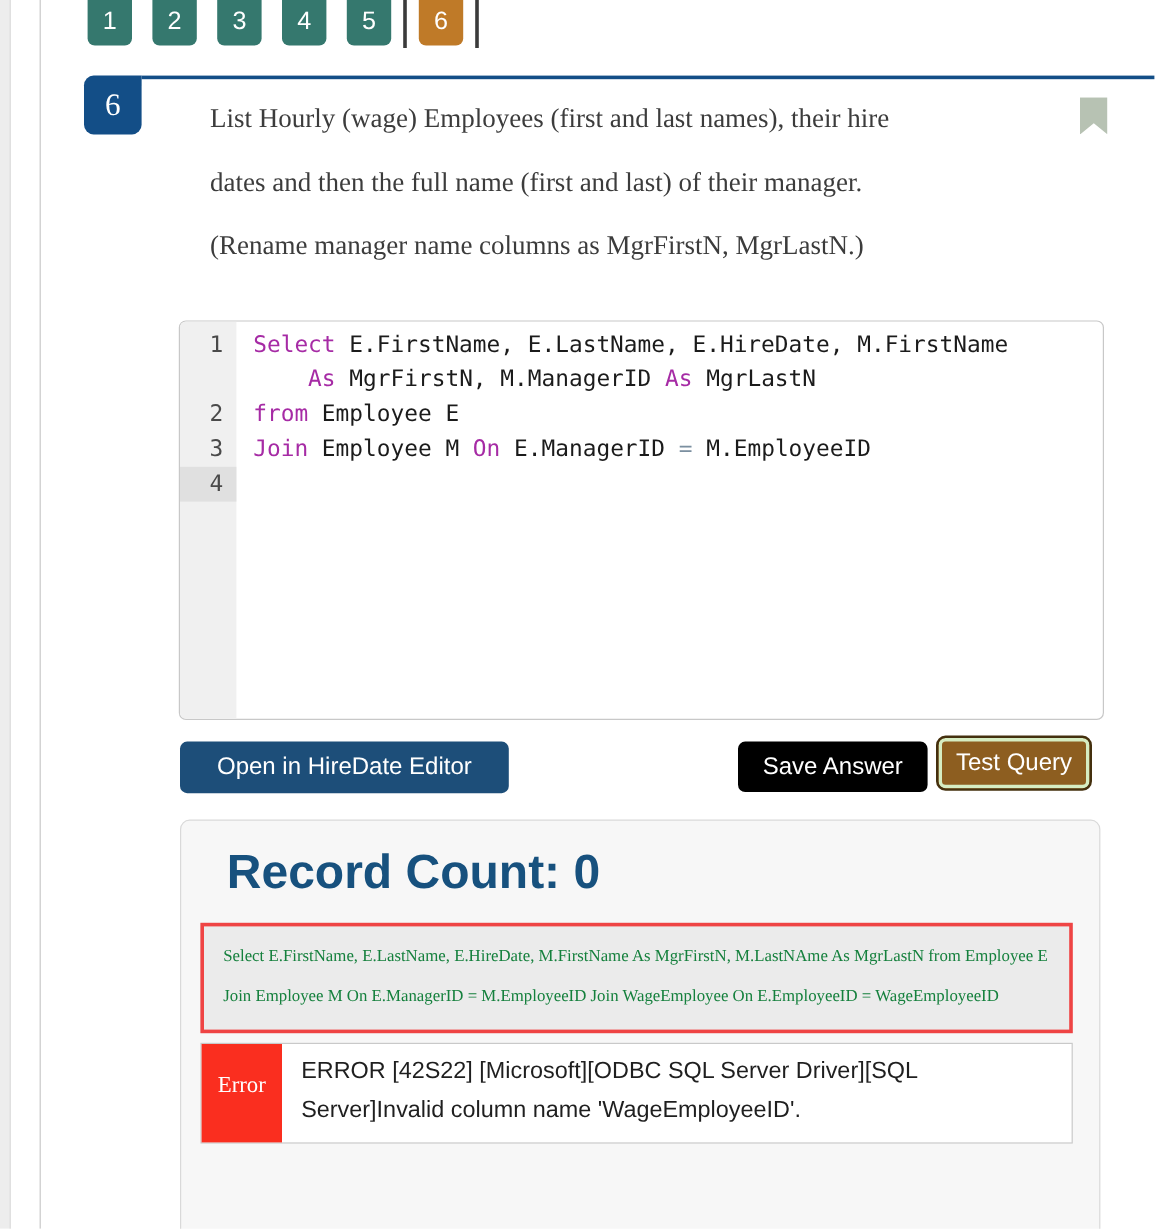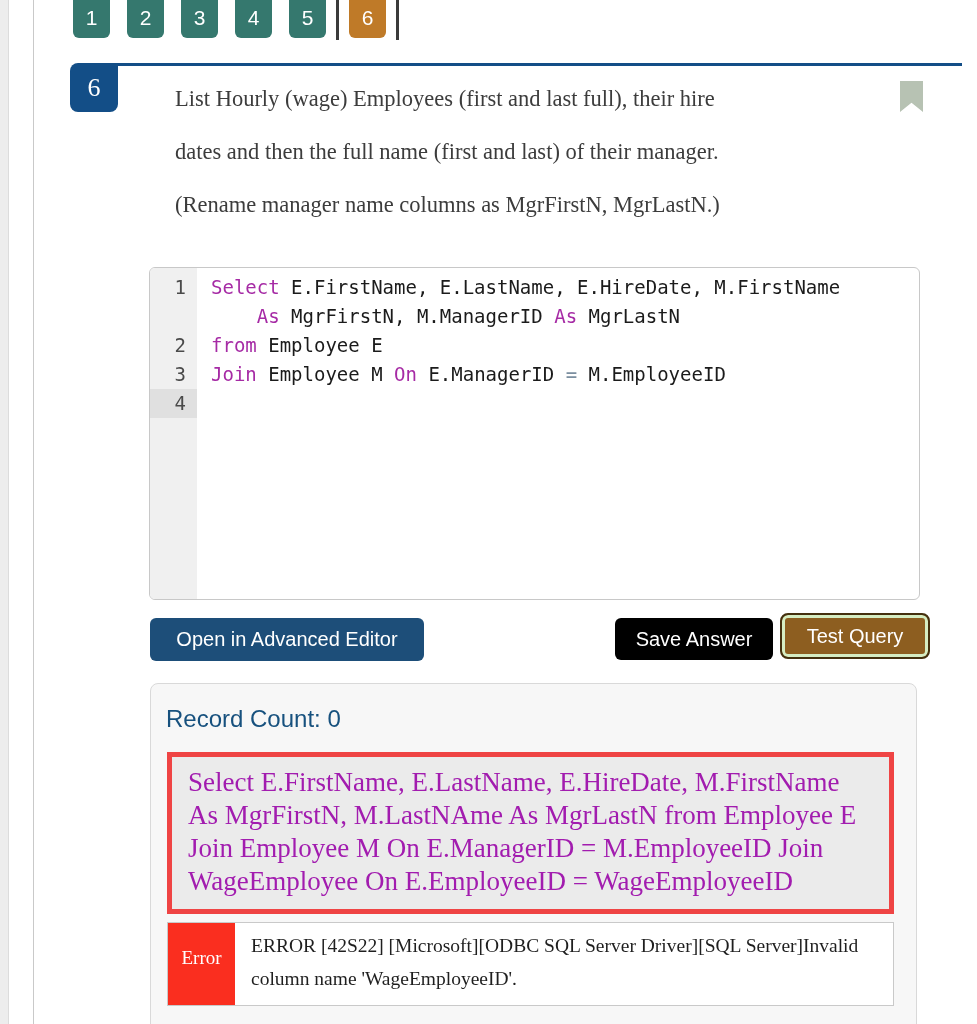--- a/index.html
+++ b/index.html
@@ -57,47 +57,47 @@
   .code .cl{height:29px;line-height:29px;white-space:pre;color:#1b1b1b;}
   .code .kw{color:#a62ba5;}
   .code .op{color:#7b8fa0;}
   .caret{display:inline-block;width:2px;height:21px;background:#111;vertical-align:text-bottom;}
 
   
   .btn{position:absolute;color:#fff;font-size:20px;display:flex;align-items:center;justify-content:center;cursor:pointer;}
   .btn-open{left:150px;top:618px;width:274px;height:43px;background:#1d4e79;border-radius:6px;}
   .btn-save{left:615px;top:618px;width:158px;height:42px;background:#000000;border-radius:6px;}
   .btn-test{
-    left:780px;top:613px;width:150px;height:46px;background:#8d5e20;border-radius:8px;
+    left:780px;top:613px;width:130px;height:46px;background:#8d5e20;border-radius:8px;
     border:2px solid #44300e;box-shadow:inset 0 0 0 3px #d6edc2;box-sizing:border-box;
   }
 
   
   .results{
     position:absolute;left:150px;top:683px;width:767px;height:360px;
     background:#f7f7f7;border:1px solid #d9d9d9;border-radius:8px;box-sizing:border-box;
   }
   .record-count{
-    margin:21px 0 0 15px;font-size:24px;font-weight:normal;color:#17517e;
+    margin:21px 0 0 38px;font-size:40px;font-weight:bold;color:#17517e;
   }
   .query-echo{
-    margin:19px 22px 0 16px;background:#ebebeb;border:5px solid #ef4444;
-    padding:9px 16px 11px;font-family:"Liberation Serif",serif;font-size:27px;
-    line-height:33px;color:#a21caf;
+    margin:19px 22px 0 16px;background:#ebebeb;border:3px solid #ef4444;
+    padding:9px 16px 11px;font-family:"Liberation Serif",serif;font-size:14px;
+    line-height:33px;color:#15803d;
   }
   .error-row{
     margin:8px 22px 0 16px;display:flex;background:#fff;border:1px solid #c9c9c9;
   }
   .error-tag{
     width:67px;flex:0 0 67px;background:#fa2e1f;color:#fff;
     font-family:"Liberation Serif",serif;font-size:19px;text-align:center;
     padding-top:24px;box-sizing:border-box;
   }
   .error-msg{
-    padding:6px 16px 10px;font-family:Liberation Serif, serif;font-size:19.5px;
+    padding:6px 16px 10px;font-family:Liberation Sans, sans-serif;font-size:19.5px;
     line-height:33px;color:#1f1f1f;
   }
 </style>
 </head>
 <body>
 
 <div class="left-strip"></div>
 <div class="content-divider"></div>
 
 <div class="pagination" id="pagination">
@@ -110,21 +110,21 @@
     <div class="page-btn active">6</div>
     <div class="page-sep"></div>
   </div>
 
 <div class="q-badge">
   <span>6</span>
 </div>
 <div class="q-topline"></div>
 
 <div class="q-text">
-  <div>List Hourly (wage) Employees (first and last full), their hire</div>
+  <div>List Hourly (wage) Employees (first and last names), their hire</div>
   <div>dates and then the full name (first and last) of their manager.</div>
   <div>(Rename manager name columns as MgrFirstN, MgrLastN.)</div>
 </div>
 <div class="bookmark"></div>
 
 <div class="editor">
   <div class="gutter" id="gutter">
       <div class="ln">1</div>
       <div class="ln"></div>
       <div class="ln">2</div>
@@ -133,21 +133,21 @@
     </div>
   <div class="code" id="codearea">
       <div class="cl"><span class="kw">Select</span><span> E.FirstName, E.LastName, E.HireDate, M.FirstName</span></div>
       <div class="cl"><span>    </span><span class="kw">As</span><span> MgrFirstN, M.ManagerID </span><span class="kw">As</span><span> MgrLastN</span></div>
       <div class="cl"><span class="kw">from</span><span> Employee E</span></div>
       <div class="cl"><span class="kw">Join</span><span> Employee M </span><span class="kw">On</span><span> E.ManagerID </span><span class="op">=</span><span> M.EmployeeID</span></div>
     </div>
 </div>
 
 <div class="btn btn-open">
-  <span>Open in Advanced Editor</span>
+  <span>Open in HireDate Editor</span>
 </div>
 <div class="btn btn-save">
   <span>Save Answer</span>
 </div>
 <div class="btn btn-test">
   <span>Test Query</span>
 </div>
 
 <div class="results">
   <div class="record-count">

